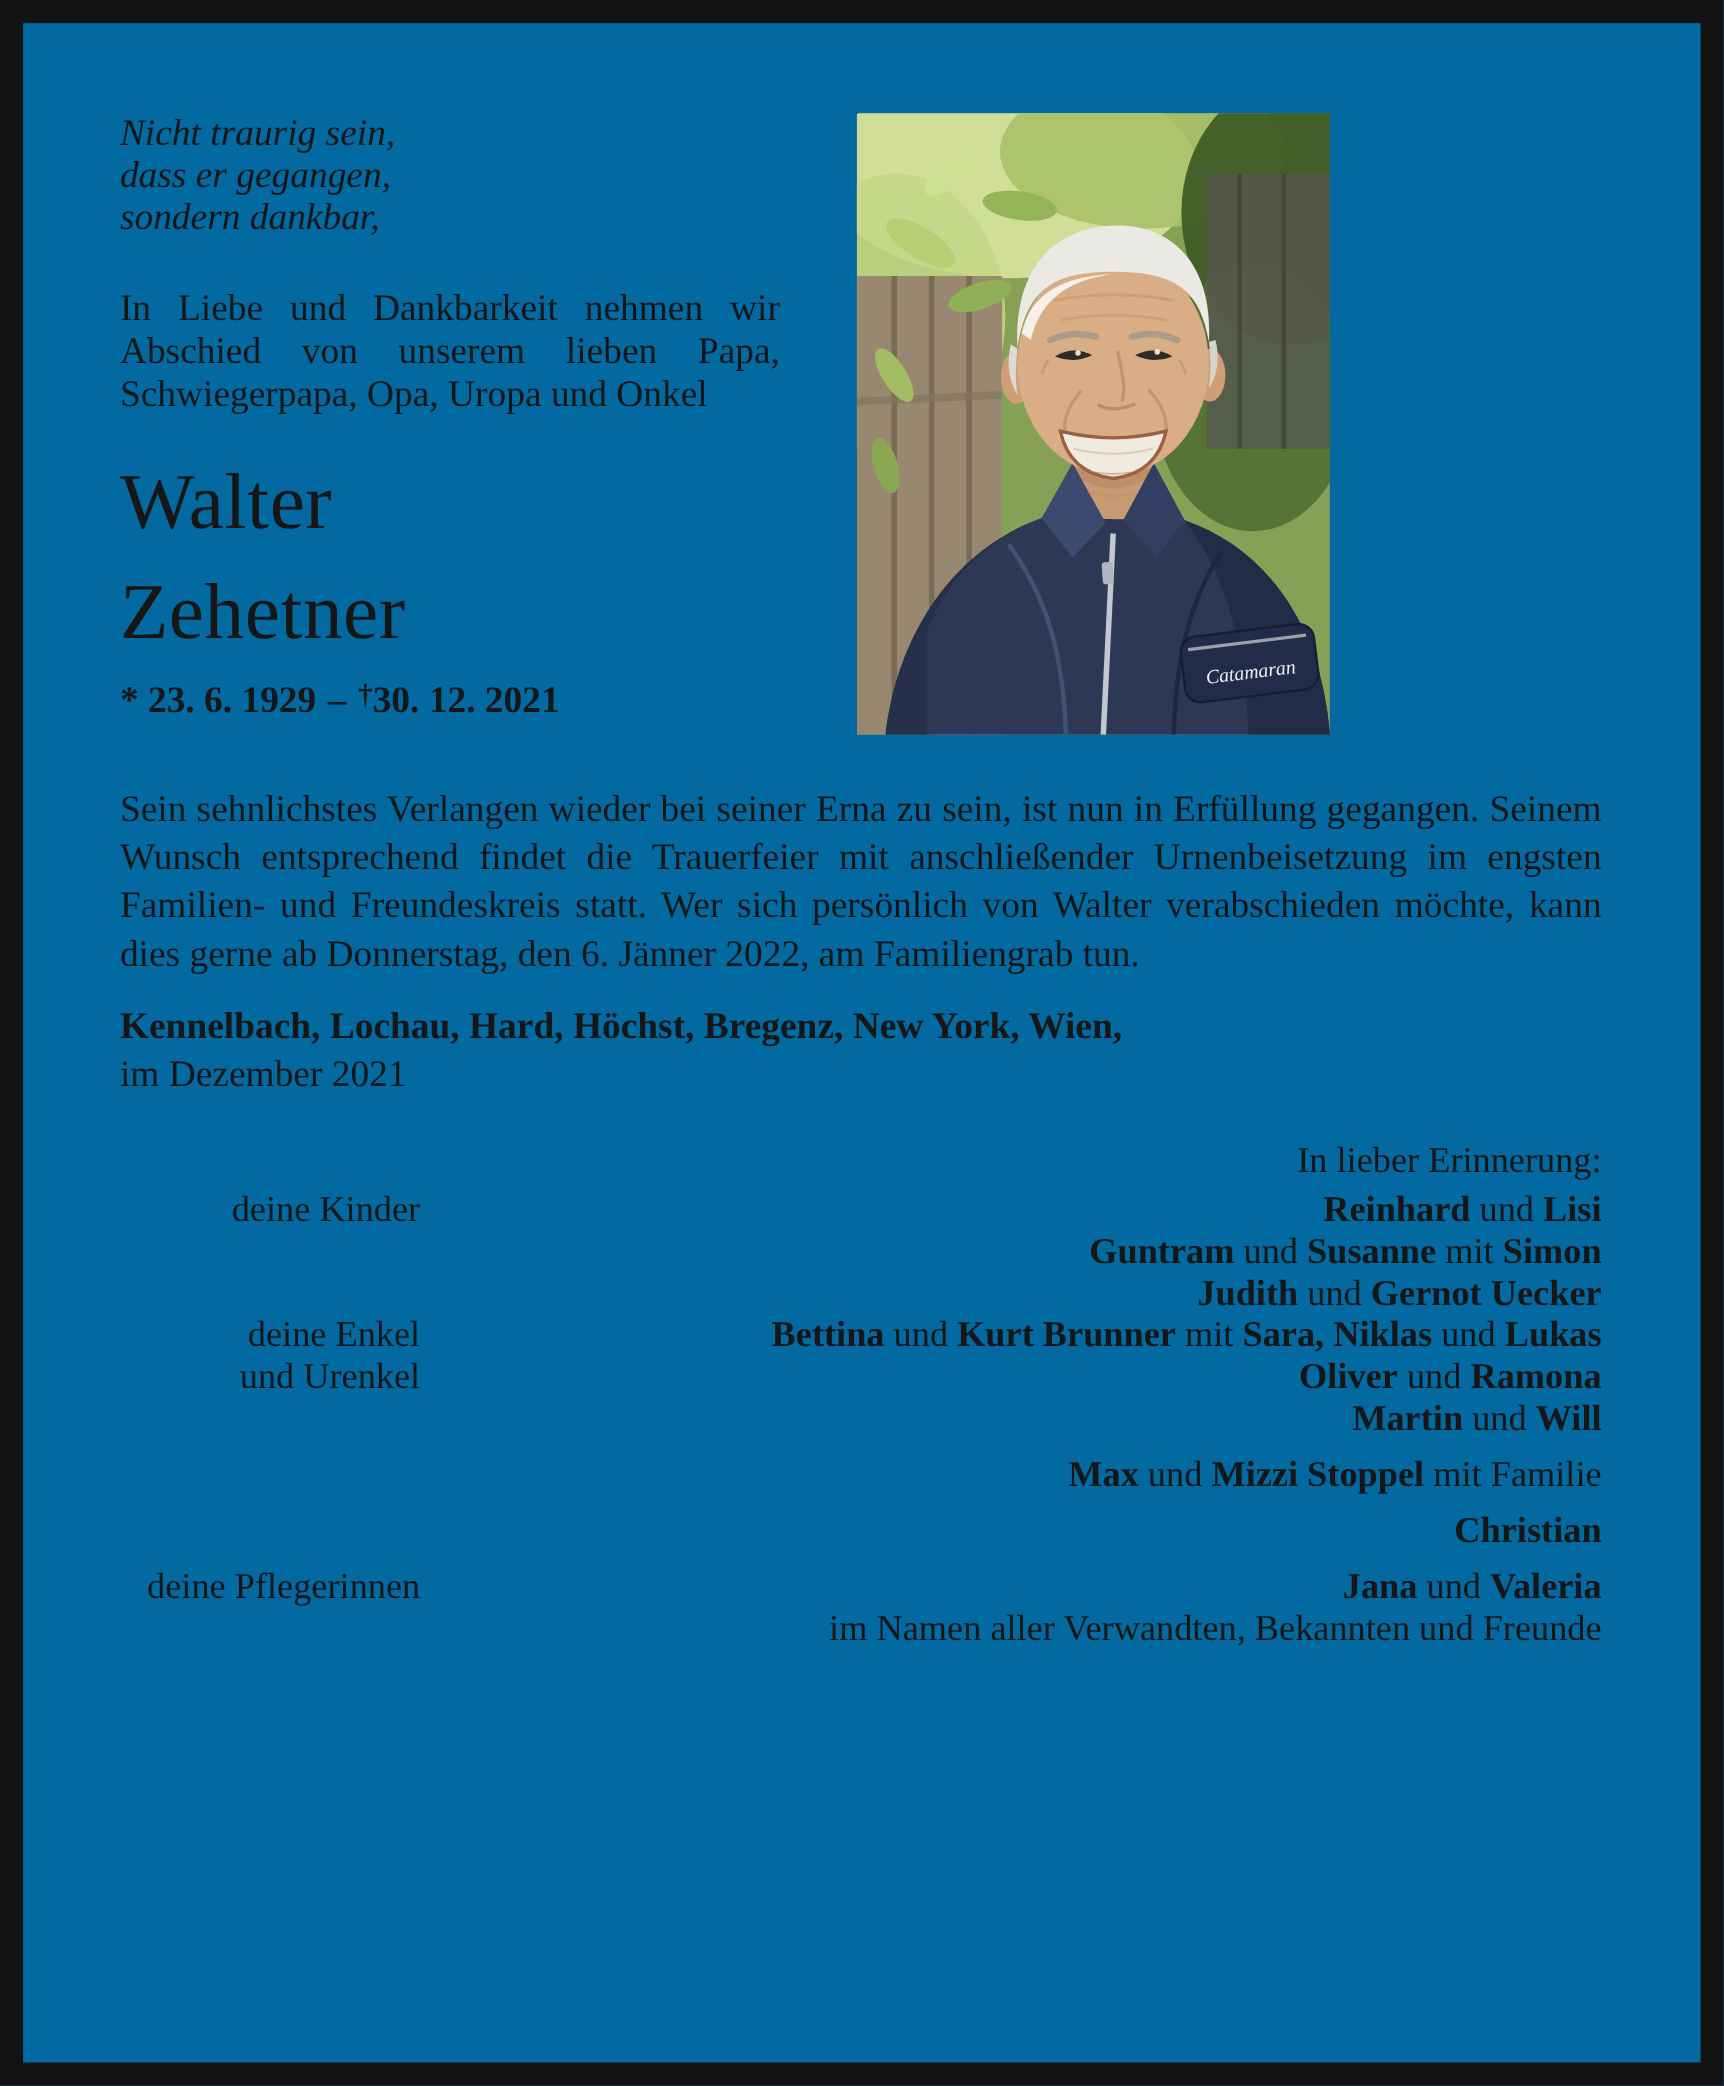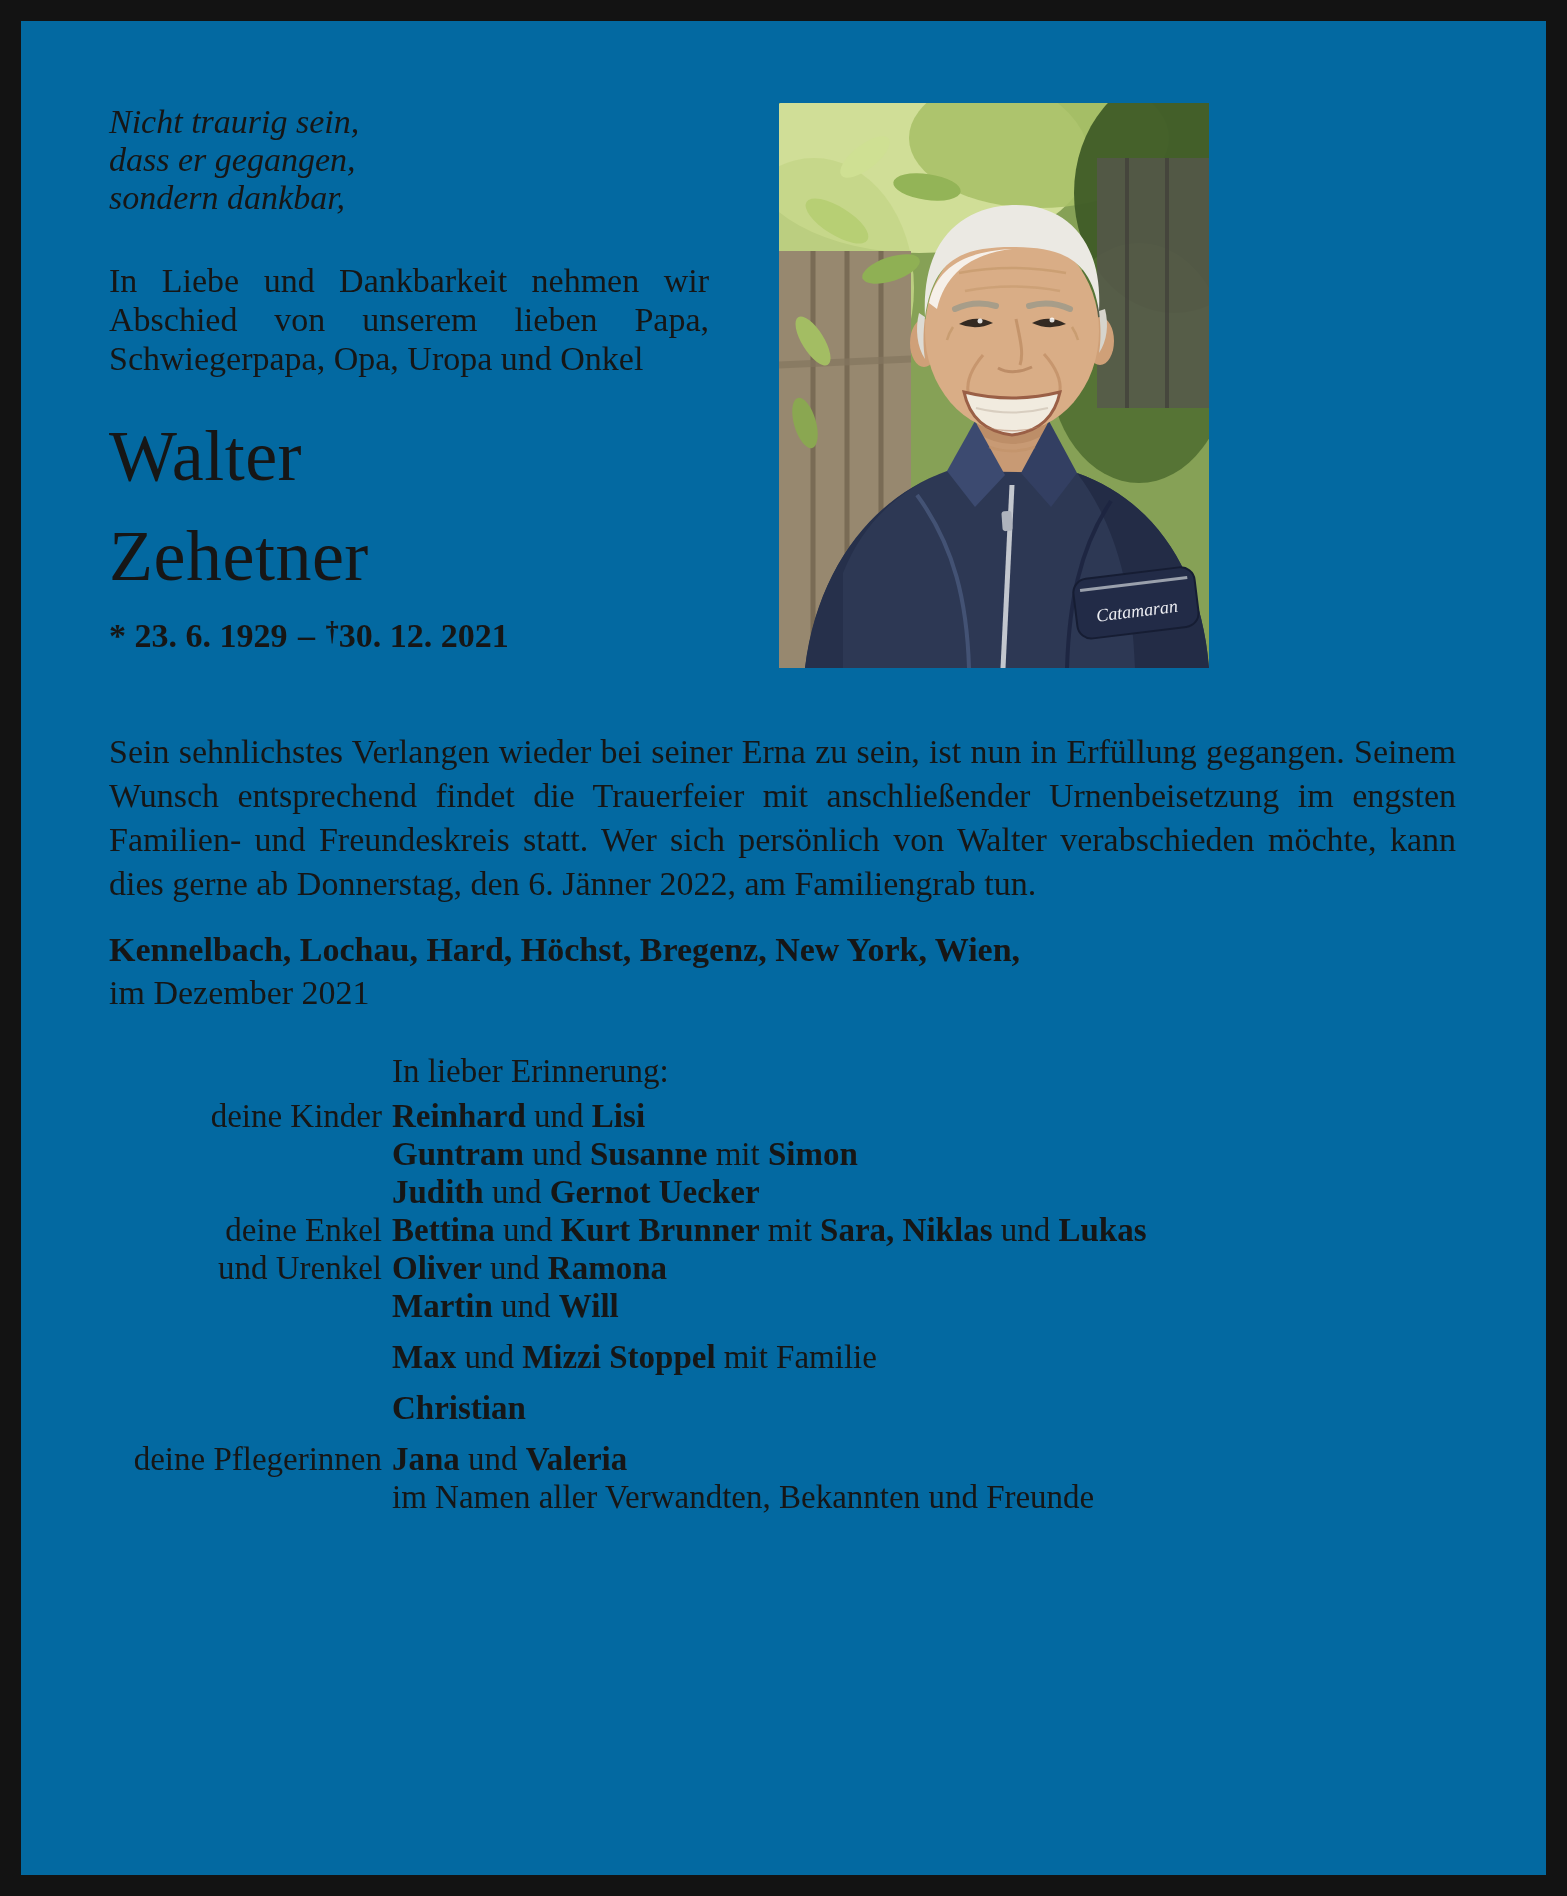--- a/index.html
+++ b/index.html
@@ -37,34 +37,34 @@
   }
 
   .dates { margin-top: 10px; font-size: 34px; font-weight: 700; white-space: nowrap; }
   .dates .death-sym { font-size: 0.78em; vertical-align: 0.28em; }
   .dates .dash { padding: 0 2px; }
 
   .photo { width: 430px; height: 565px; margin-left: 70px; flex-shrink: 0; }
   .photo svg { width: 100%; height: 100%; display: block; }
 
   .announcement {
-    margin-top: 62px;
+    margin-top: 46px;
     font-size: 34px;
     line-height: 44px;
     text-align: justify;
     hyphens: auto;
   }
 
   .places { margin-top: 22px; font-size: 34px; line-height: 43px; }
   .places .cities { font-weight: 700; }
 
   .remembrance { margin-top: 38px; font-size: 33px; line-height: 38px; }
   .rem-row { display: flex; }
   .rem-label { width: 283px; flex-shrink: 0; text-align: right; padding-right: 10px; }
-  .rem-content { flex: 1; }
+  .rem-content { flex: 1; text-align: right; }
   .rem-heading { margin-bottom: 7px; }
   .rem-gap { margin-top: 13px; }
   .b { font-weight: 700; }
 </style>
 </head>
 <body>
 
 <div class="sheet">
 
   <div class="top">

